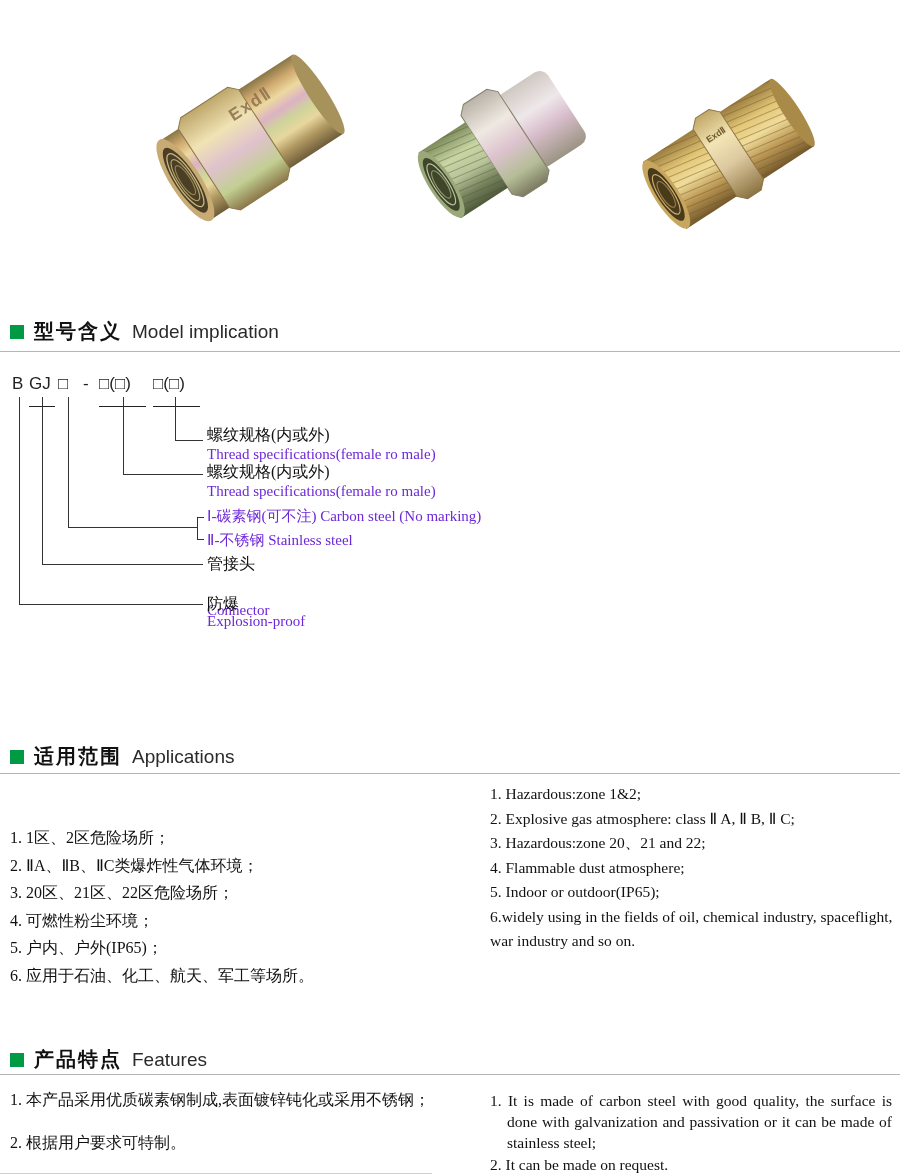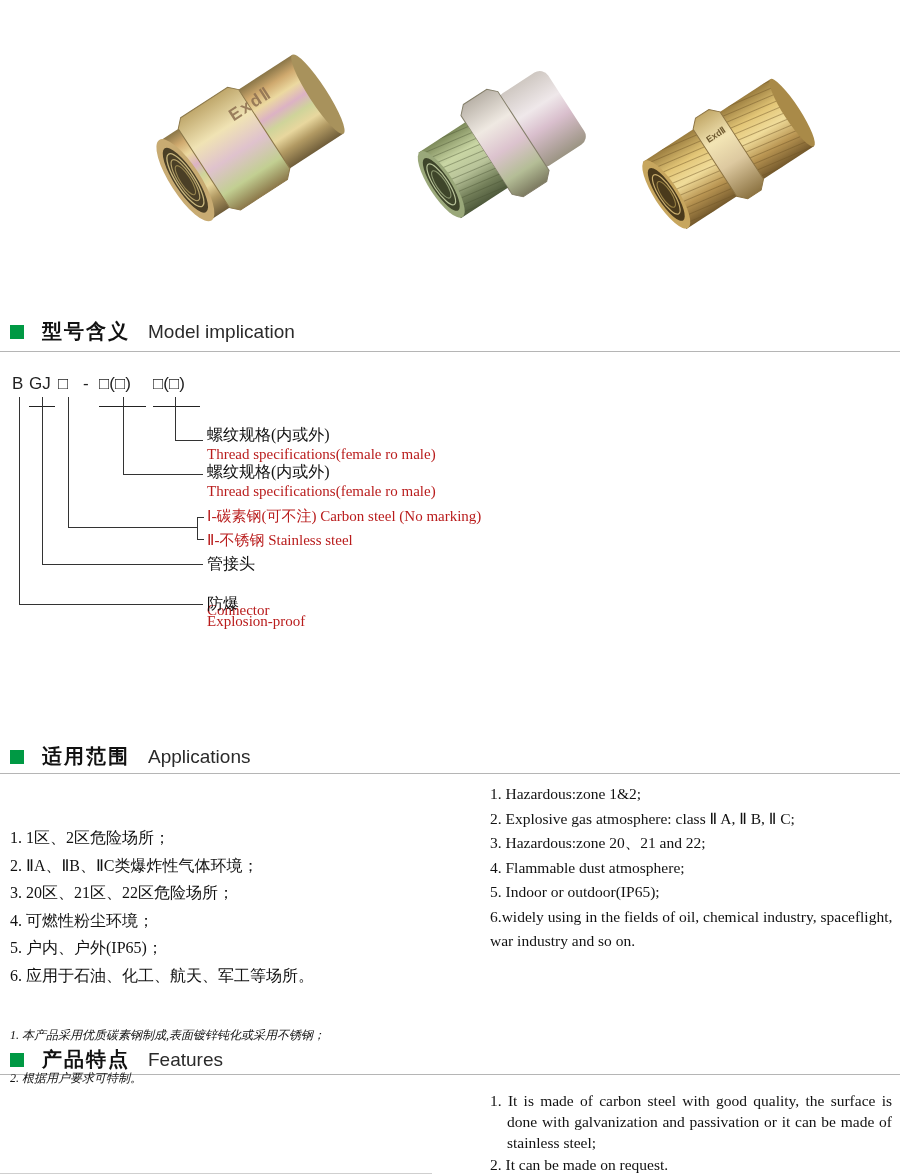--- a/index.html
+++ b/index.html
@@ -1,41 +1,41 @@
 <!DOCTYPE html>
 <html><head>
 <meta charset="utf-8">
 <style>
   html,body{margin:0;padding:0;background:#ffffff;}
   body{width:900px;height:1176px;position:relative;font-family:"Liberation Sans",sans-serif;color:#111;}
   .abs{position:absolute;}
   
-  .sec-head{position:absolute;left:10px;display:flex;align-items:center;gap:18px;}
+  .sec-head{position:absolute;left:10px;display:flex;align-items:center;gap:10px;}
   .sq{width:14px;height:14px;background:#009944;display:inline-block;flex:0 0 auto;}
   .sec-zh{font-size:20px;font-weight:bold;letter-spacing:2px;color:#111;font-family:"Liberation Sans",sans-serif;}
   .sec-en{font-size:19px;color:#2a2a2a;font-family:"Liberation Sans",sans-serif;}
   .rule{position:absolute;left:0;width:900px;height:1px;background:#b5b5b5;}
   
   .formula span{position:absolute;top:374px;font-size:17px;color:#222;font-family:"Liberation Sans",sans-serif;}
   .u{border-bottom:1px solid #222;display:inline-block;padding-bottom:12px;}
   
   .vline{position:absolute;width:1px;background:#333;}
   .hline{position:absolute;height:1px;background:#333;}
   
   .dlab{position:absolute;left:207px;white-space:nowrap;}
   .dlab.zh{font-size:16px;color:#111;font-family:"Liberation Serif",serif;}
-  .dlab.en{font-size:15px;color:#b91c1c;font-family:"Liberation Serif",serif;}
+  .dlab.en{font-size:15px;color:#6d28d9;font-family:"Liberation Serif",serif;}
   
   .list{position:absolute;font-family:"Liberation Serif",serif;color:#111;}
   .list .li{white-space:nowrap;}
   .apps-zh{left:10px;top:780px;width:450px;font-size:16px;margin-top:44px;}
   .apps-zh .li{line-height:27.5px;}
   .apps-en{left:490px;top:782px;width:405px;font-size:15.5px;}
   .apps-en .li{line-height:24.5px;}
-  .feat-zh{left:10px;top:1026px;width:460px;font-size:12px;font-style:italic;}
+  .feat-zh{left:10px;top:1090px;width:460px;font-size:16px;}
   .feat-zh .li{margin-bottom:24px;line-height:19px;}
   .feat-en{left:490px;top:1090px;width:402px;font-size:15.5px;}
   .feat-en .li{white-space:normal;text-align:justify;line-height:21px;
                text-indent:-17px;padding-left:17px;margin-bottom:1px;}
   .bottom-line{position:absolute;left:0;top:1173px;width:432px;height:1px;background:#cfcfcf;}
   svg text{font-family:"Liberation Sans",sans-serif;}
 </style>
 </head>
 <body>
 

